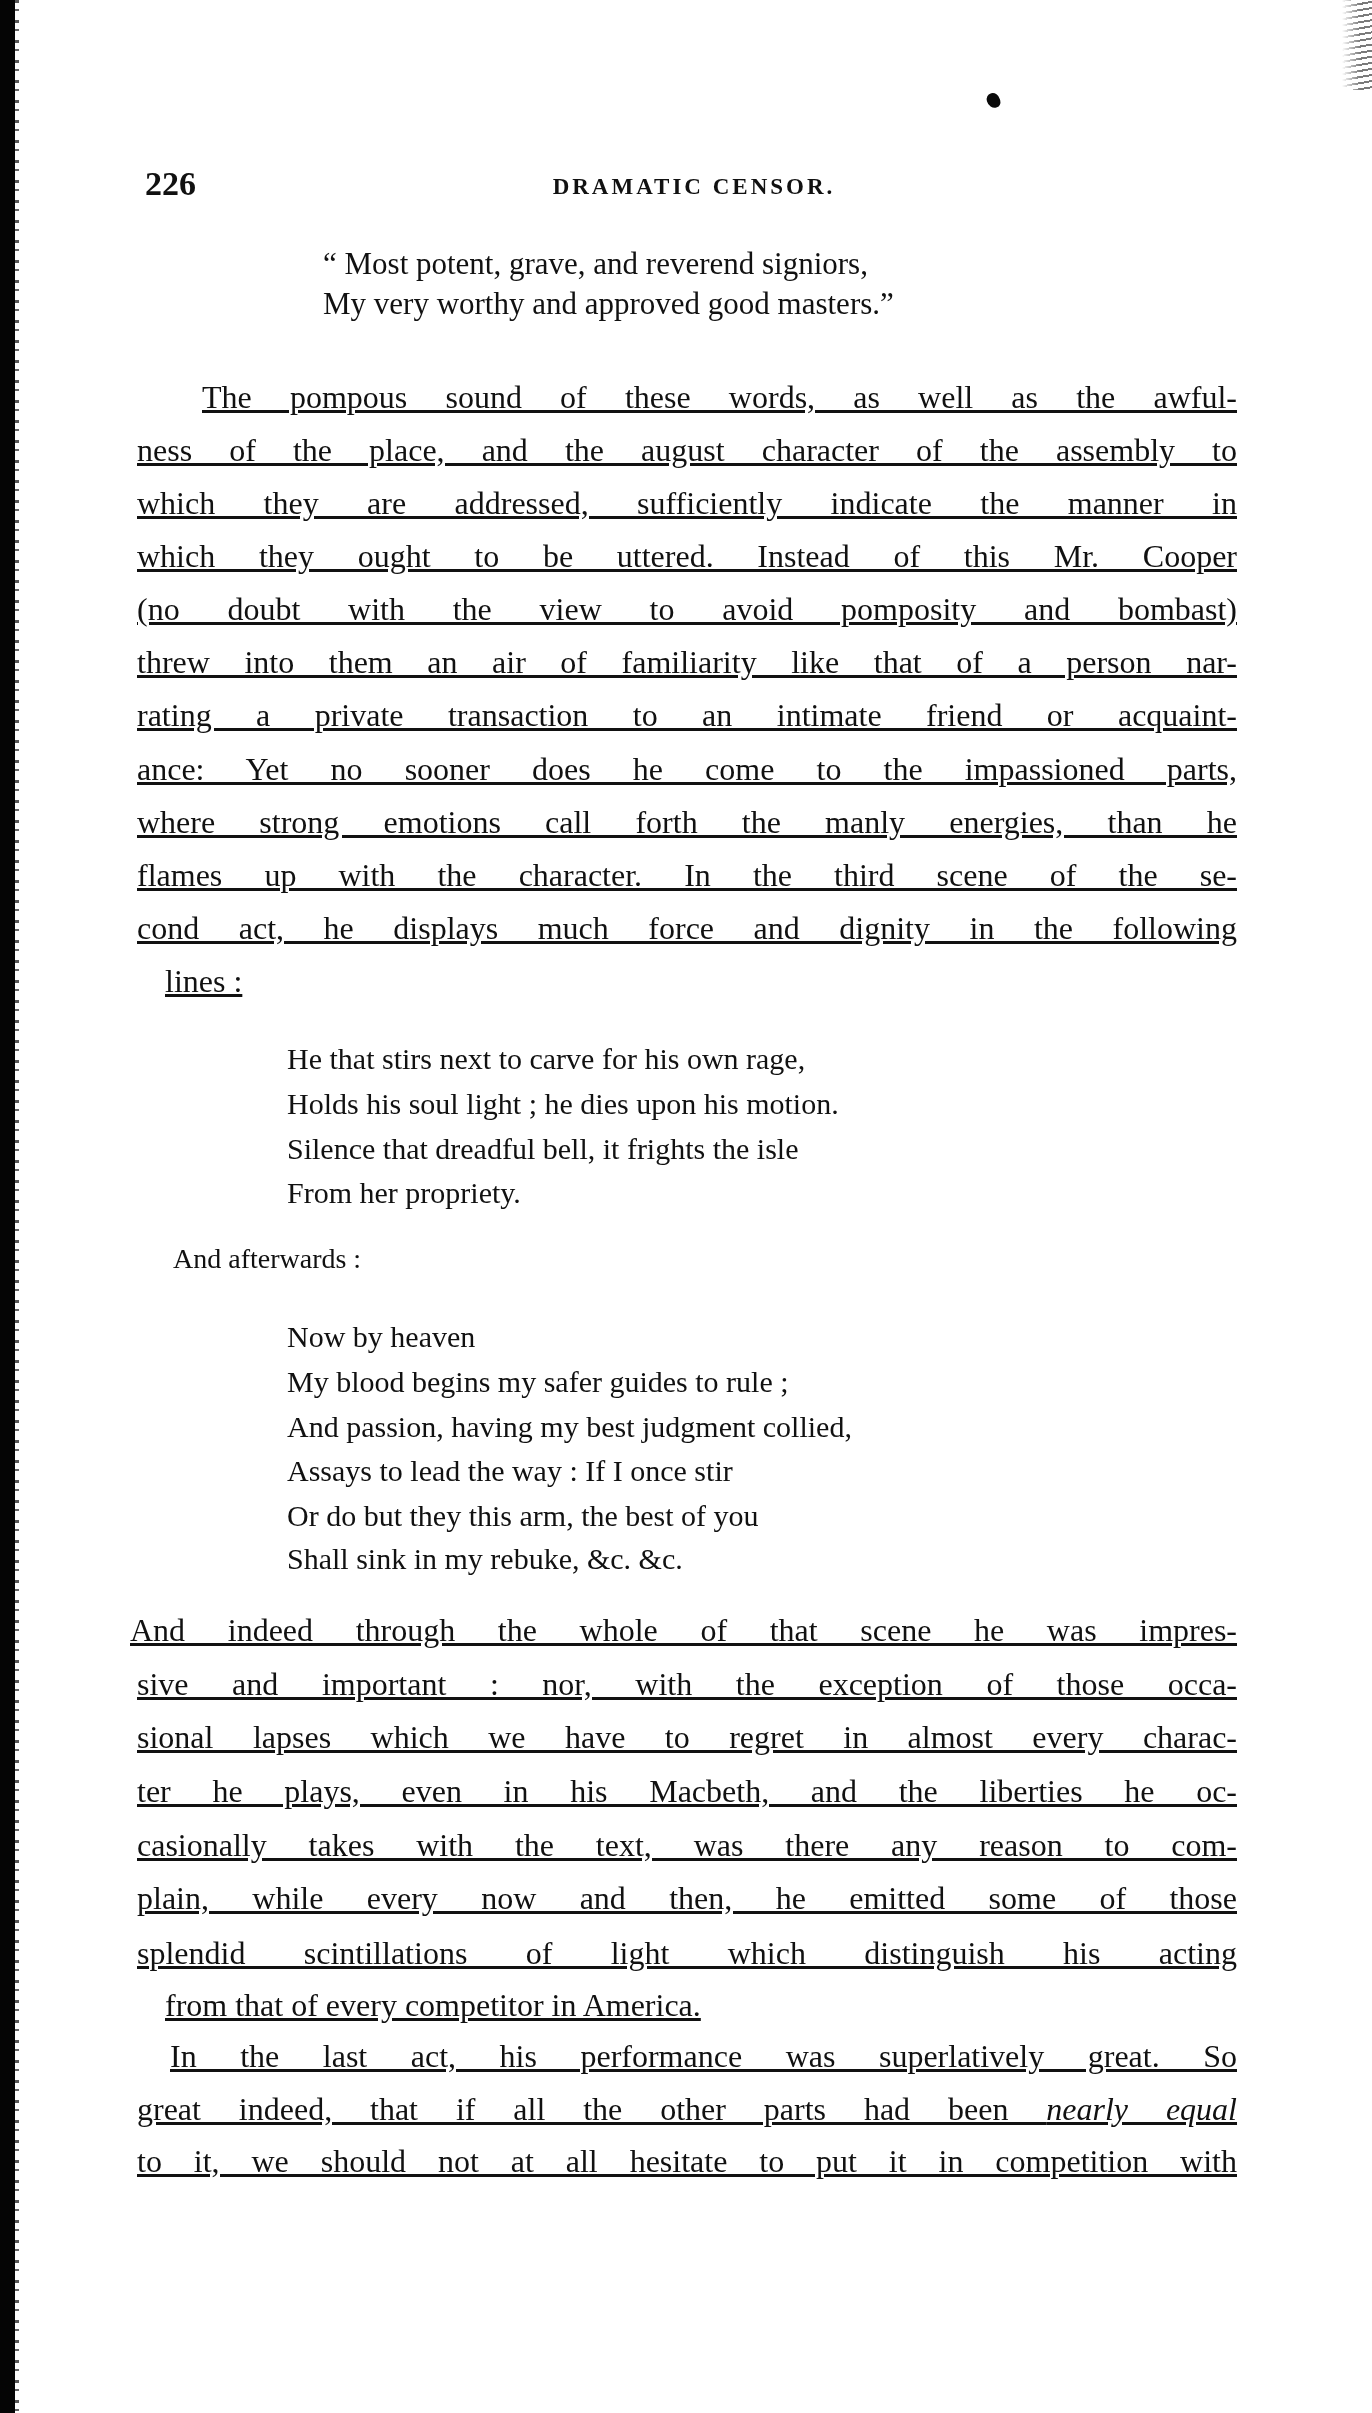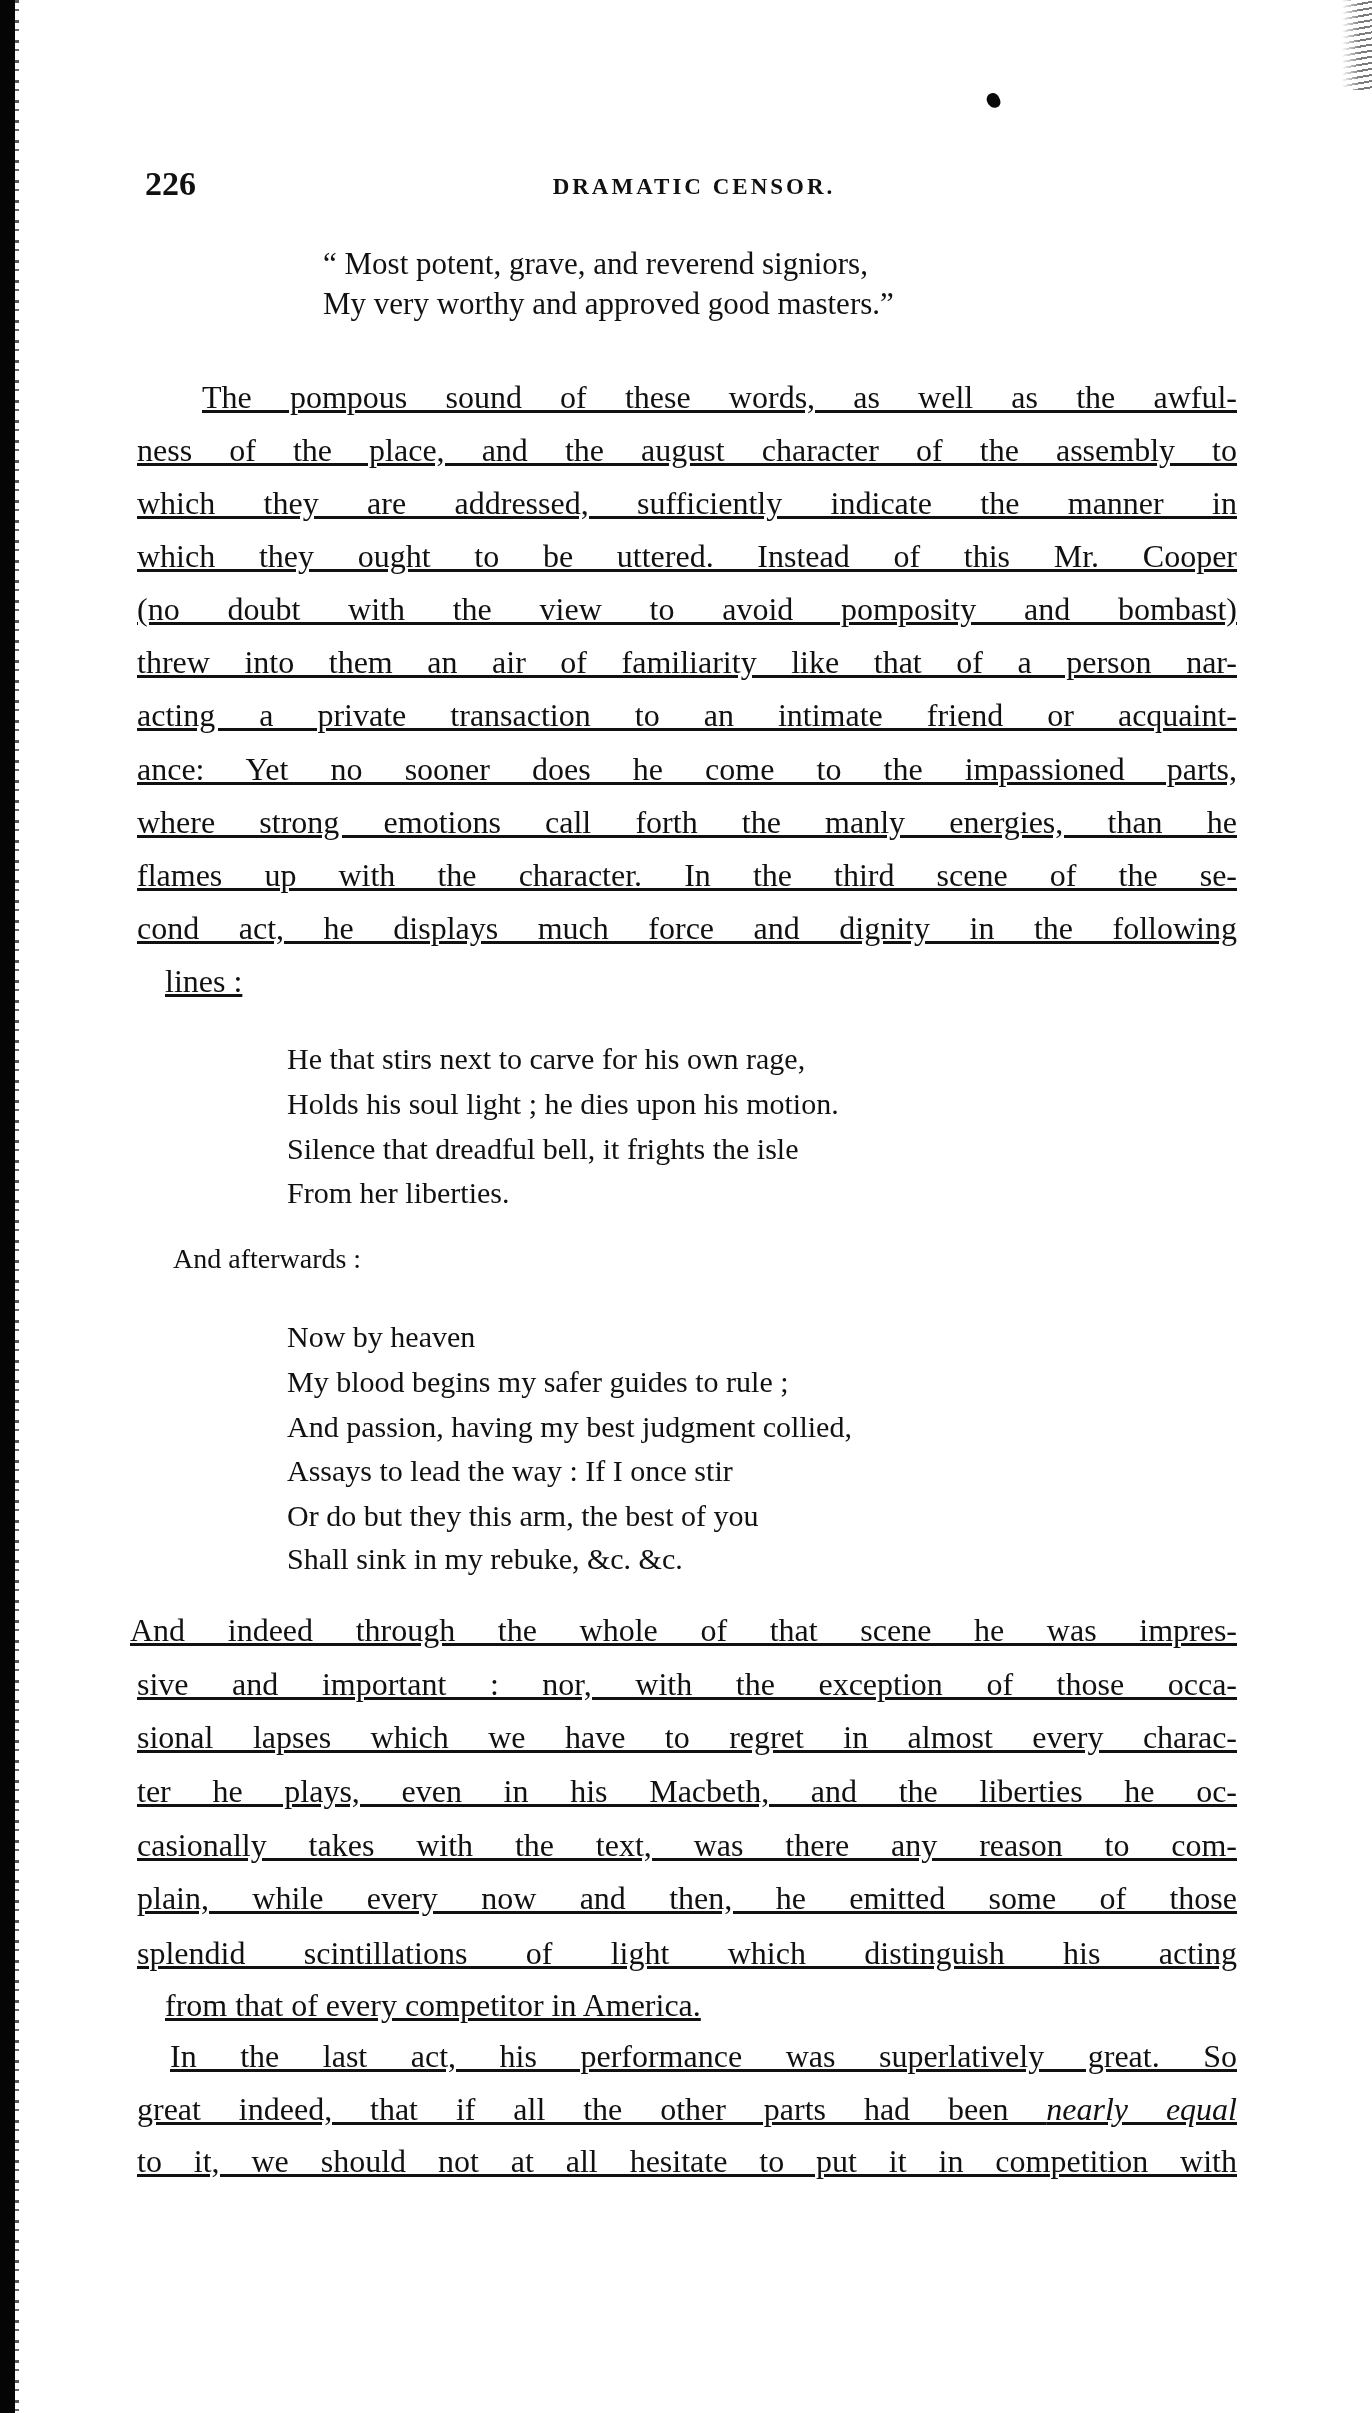--- a/index.html
+++ b/index.html
@@ -74,33 +74,33 @@
   <span class="line epigraph" style="top:288px">My very worthy and approved good masters.”</span>
 </div>
 
 <div>
   <span class="line body-line first" style="top:381px">The pompous sound of these words, as well as the awful-</span>
   <span class="line body-line" style="top:434px">ness of the place, and the august character of the assembly to</span>
   <span class="line body-line" style="top:487px">which they are addressed, sufficiently indicate the manner in</span>
   <span class="line body-line" style="top:540px">which they ought to be uttered.  Instead of this Mr. Cooper</span>
   <span class="line body-line" style="top:593px">(no doubt with the view to avoid pomposity and bombast)</span>
   <span class="line body-line" style="top:646px">threw into them an air of familiarity like that of a person nar-</span>
-  <span class="line body-line" style="top:699px">acting a private transaction to an intimate friend or acquaint-</span>
+  <span class="line body-line" style="top:699px">rating a private transaction to an intimate friend or acquaint-</span>
   <span class="line body-line" style="top:753px">ance:  Yet no sooner does he come to the impassioned parts,</span>
   <span class="line body-line" style="top:806px">where strong emotions call forth the manly energies, than he</span>
   <span class="line body-line" style="top:859px">flames up with the character.   In the third scene of the se-</span>
   <span class="line body-line" style="top:912px">cond act, he displays much force and dignity in the following</span>
   <span class="line body-line last" style="top:965px">lines :</span>
 </div>
 
 <div>
   <span class="line verse" style="top:1044px">He that stirs next to carve for his own rage,</span>
   <span class="line verse" style="top:1089px">Holds his soul light ; he dies upon his motion.</span>
   <span class="line verse" style="top:1134px">Silence that dreadful bell, it frights the isle</span>
-  <span class="line verse" style="top:1178px">From her liberties.</span>
+  <span class="line verse" style="top:1178px">From her propriety.</span>
 </div>
 
 <span class="line interlude" style="top:1245px">And afterwards :</span>
 
 <div>
   <span class="line verse" style="top:1322px">Now by heaven</span>
   <span class="line verse" style="top:1367px">My blood begins my safer guides to rule ;</span>
   <span class="line verse" style="top:1412px">And passion, having my best judgment collied,</span>
   <span class="line verse" style="top:1456px">Assays to lead the way :   If I once stir</span>
   <span class="line verse" style="top:1501px">Or do but they this arm, the best of you</span>

